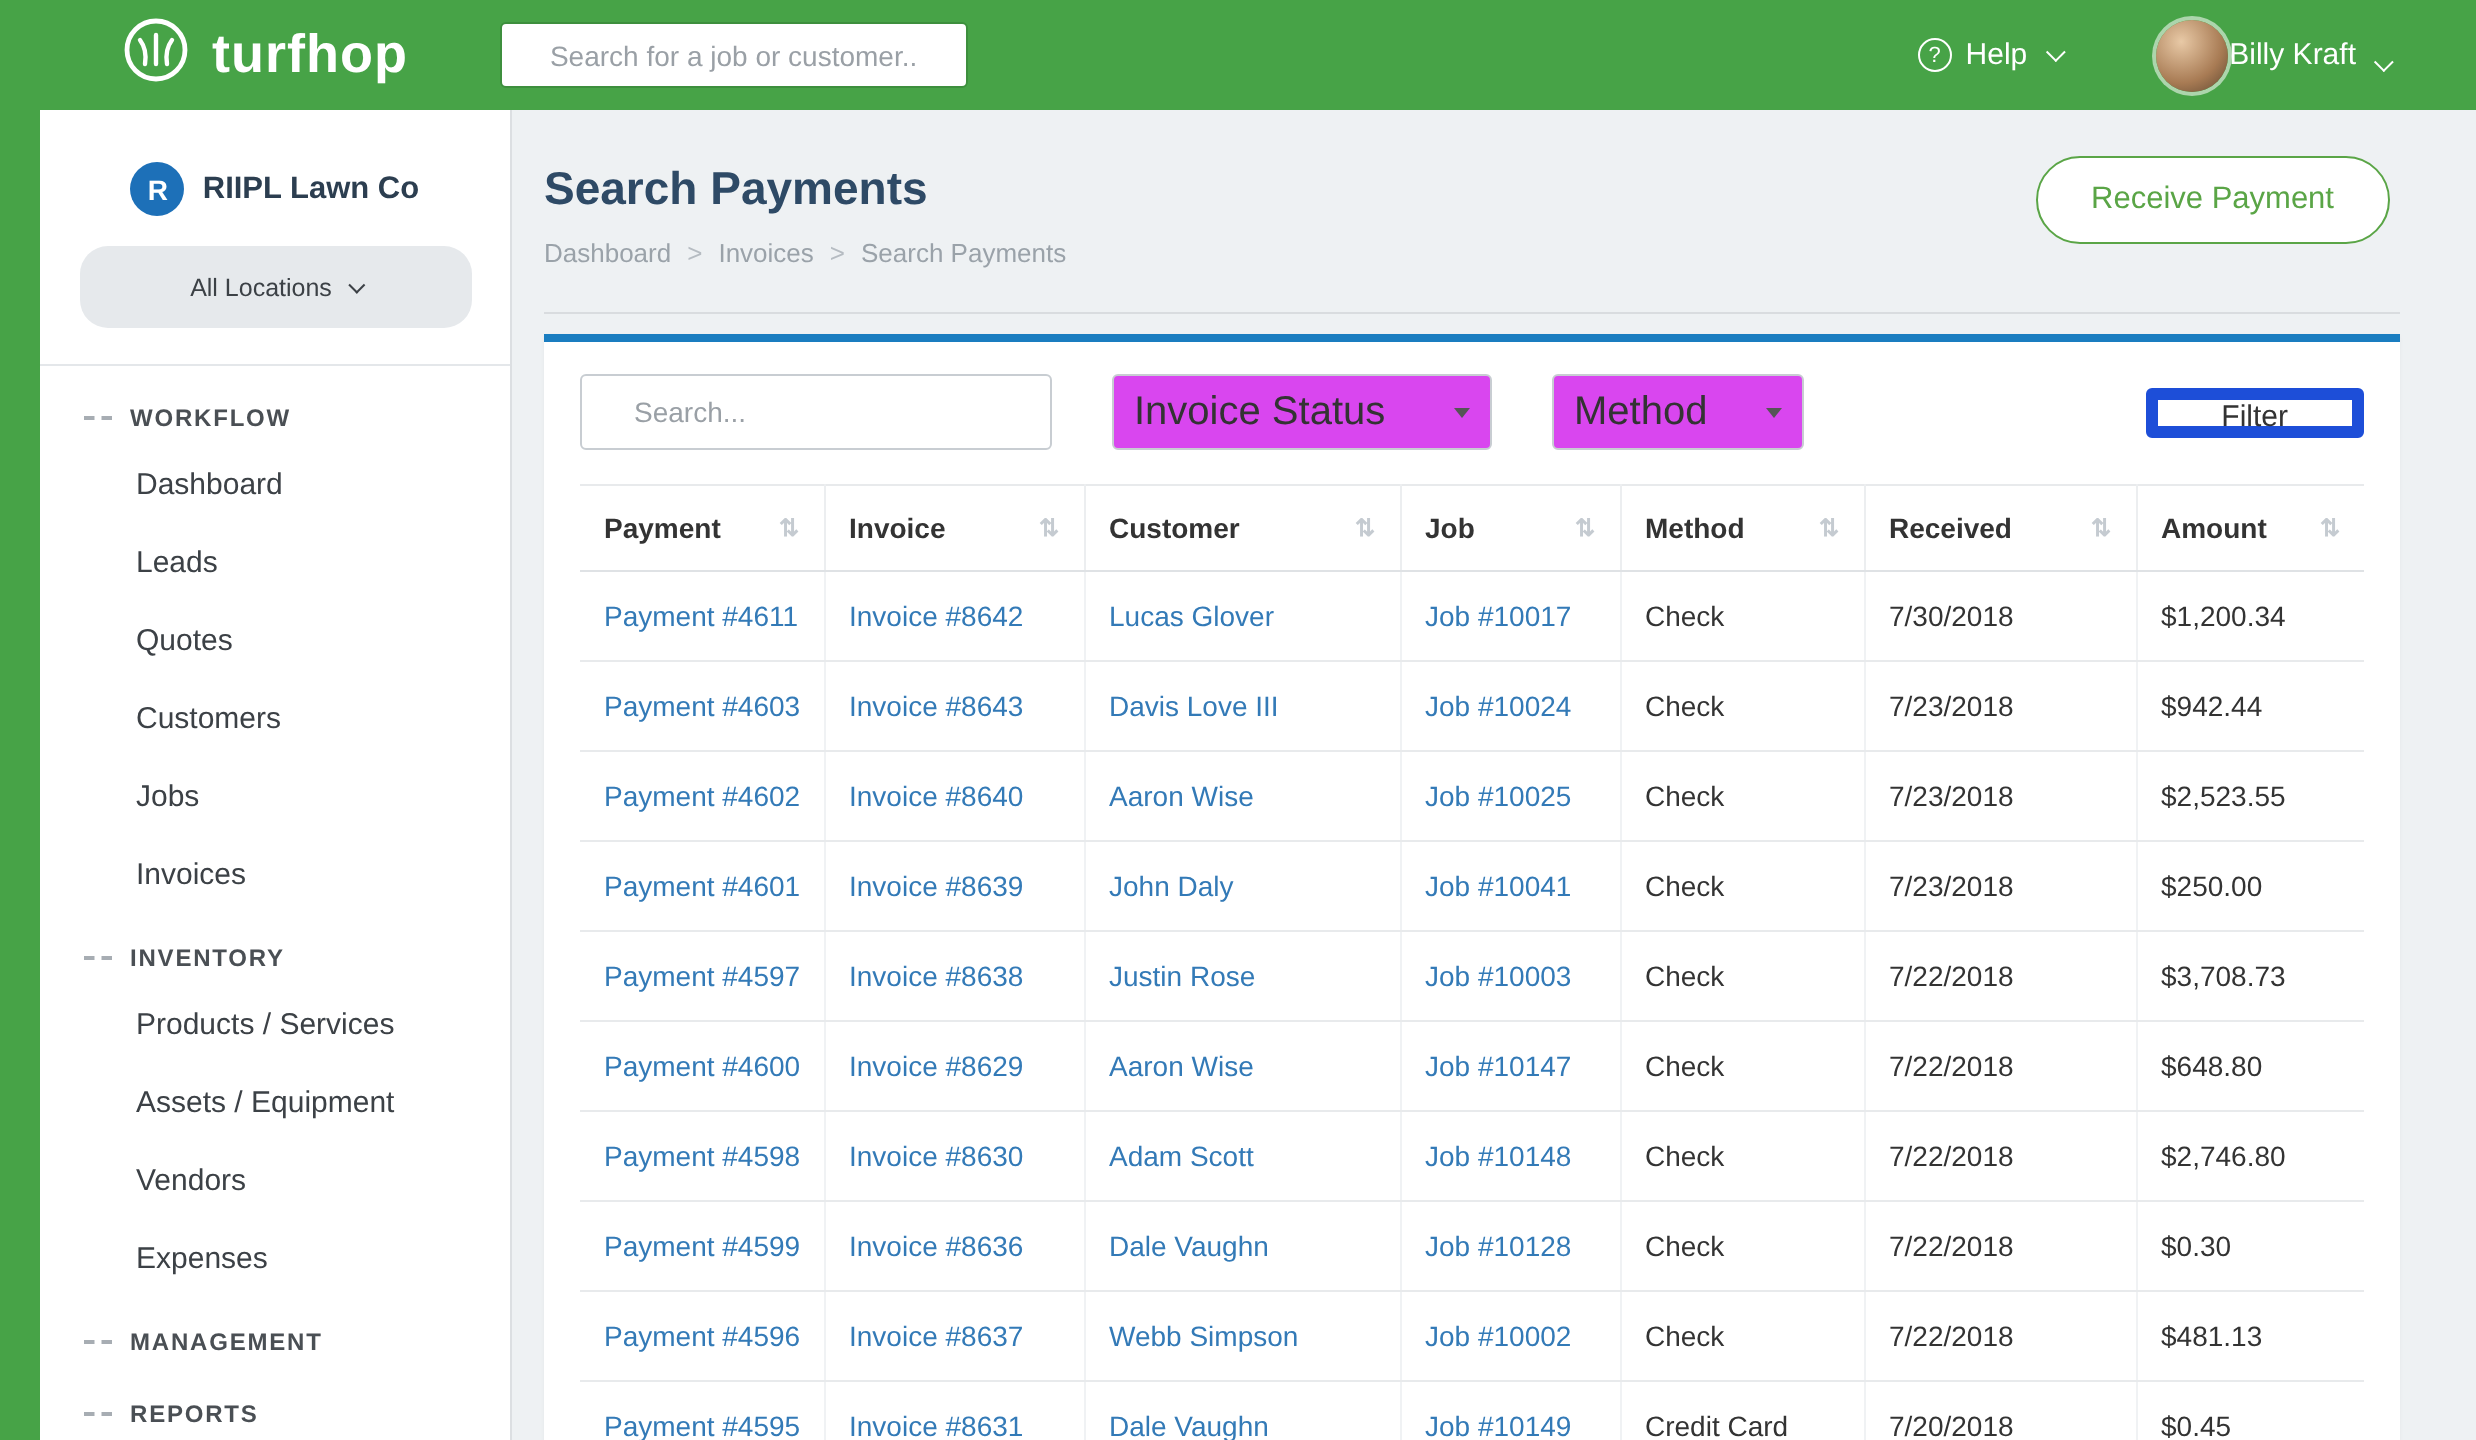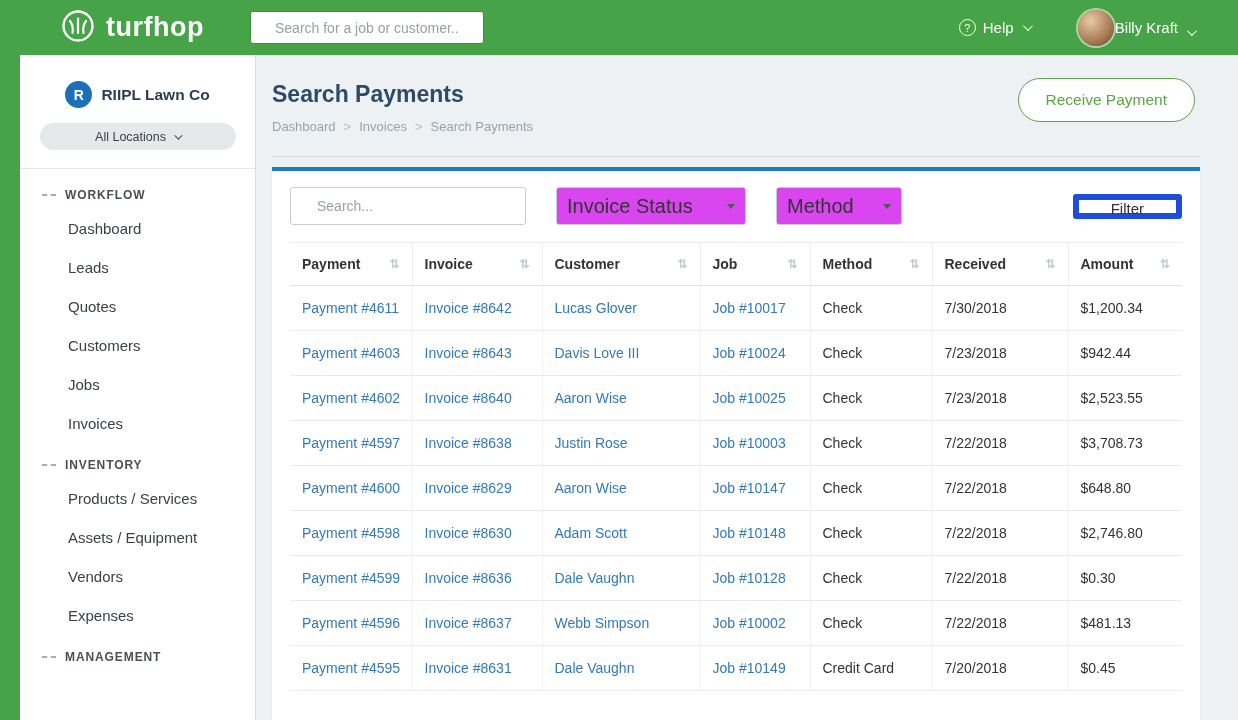--- a/index.html
+++ b/index.html
@@ -21,21 +21,21 @@
 
   
   .green-strip { position: absolute; left: 0; top: 0; bottom: 0; width: 20px; background: #47a347; }
 
   
   .sidebar { position: absolute; left: 20px; top: 55px; bottom: 0; width: 236px; background: #fff; border-right: 1px solid #dcdfe2; overflow: hidden; }
   .company-block { padding: 26px 14px 18px; border-bottom: 1px solid #e4e7ea; }
   .company-row { display: flex; align-items: center; justify-content: center; }
   .company-logo { width: 27px; height: 27px; border-radius: 50%; background: #1d70b8; color: #fff; font-weight: bold; font-size: 14px; display: flex; align-items: center; justify-content: center; flex: 0 0 auto; }
   .company-name { margin-left: 9px; font-size: 15.5px; font-weight: bold; color: #2c3e50; }
-  .locations-pill { margin: 15px auto 0; width: 196px; height: 27px; background: #e6e9ec; border-radius: 14px; display: flex; align-items: center; justify-content: center; font-size: 12.5px; color: #3c4146; cursor: pointer; }
+  .locations-pill { margin: 15px auto 0; width: 196px; height: 41px; background: #e6e9ec; border-radius: 14px; display: flex; align-items: center; justify-content: center; font-size: 12.5px; color: #3c4146; cursor: pointer; }
   .locations-pill .chev { border-color: #3c4146; width: 6px; height: 6px; margin-left: 8px; }
   .nav { padding-top: 4px; }
   .nav-section { display: flex; align-items: center; padding: 15px 0 7px 22px; font-size: 12px; font-weight: bold; color: #4a4f54; letter-spacing: .9px; cursor: pointer; }
   .dash-icon { width: 14px; border-top: 2px dashed #a7adb3; margin-right: 9px; display: inline-block; }
   .nav-item { padding: 11px 0 11px 48px; font-size: 15px; color: #3c4146; cursor: pointer; }
 
   
   .main { position: absolute; left: 256px; top: 55px; right: 0; bottom: 0; background: #eef1f3; padding: 0 38px 0 16px; overflow: hidden; }
   .page-header { position: relative; padding: 26px 0 22px; border-bottom: 1px solid #d9dcdf; }
   .page-title { font-size: 23px; font-weight: bold; color: #2e4a66; }
@@ -121,20 +121,24 @@
         <span class="dash-icon"></span>
         <span>INVENTORY</span>
       </div>
       <div class="nav-item">Products / Services</div>
       <div class="nav-item">Assets / Equipment</div>
       <div class="nav-item">Vendors</div>
       <div class="nav-item">Expenses</div>
       <div class="nav-section">
         <span class="dash-icon"></span>
         <span>MANAGEMENT</span>
+      </div>
+      <div class="nav-section">
+        <span class="dash-icon"></span>
+        <span>REPORTS</span>
       </div>
     </div>
 </div>
 
 <div class="main">
   <div class="page-header">
     <div class="page-title">Search Payments</div>
     <div class="breadcrumb">
         <span class="bc-item">Dashboard</span>
         <span class="bc-sep">&gt;</span>
@@ -202,20 +206,29 @@
           <tr>
             <td><a href="#">Payment #4602</a></td>
             <td><a href="#">Invoice #8640</a></td>
             <td><a href="#">Aaron Wise</a></td>
             <td><a href="#">Job #10025</a></td>
             <td>Check</td>
             <td>7/23/2018</td>
             <td>$2,523.55</td>
           </tr>
           <tr>
+            <td><a href="#">Payment #4601</a></td>
+            <td><a href="#">Invoice #8639</a></td>
+            <td><a href="#">John Daly</a></td>
+            <td><a href="#">Job #10041</a></td>
+            <td>Check</td>
+            <td>7/23/2018</td>
+            <td>$250.00</td>
+          </tr>
+          <tr>
             <td><a href="#">Payment #4597</a></td>
             <td><a href="#">Invoice #8638</a></td>
             <td><a href="#">Justin Rose</a></td>
             <td><a href="#">Job #10003</a></td>
             <td>Check</td>
             <td>7/22/2018</td>
             <td>$3,708.73</td>
           </tr>
           <tr>
             <td><a href="#">Payment #4600</a></td>

